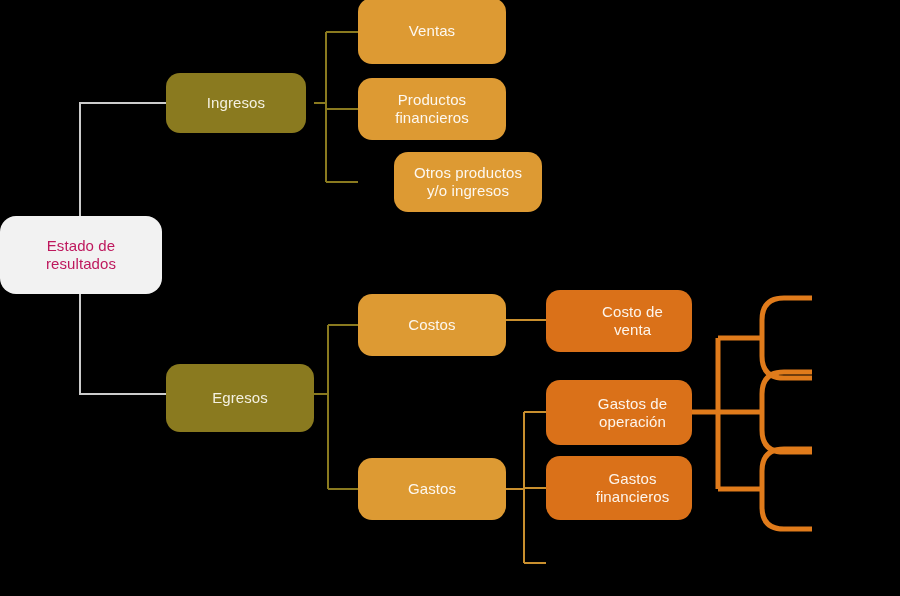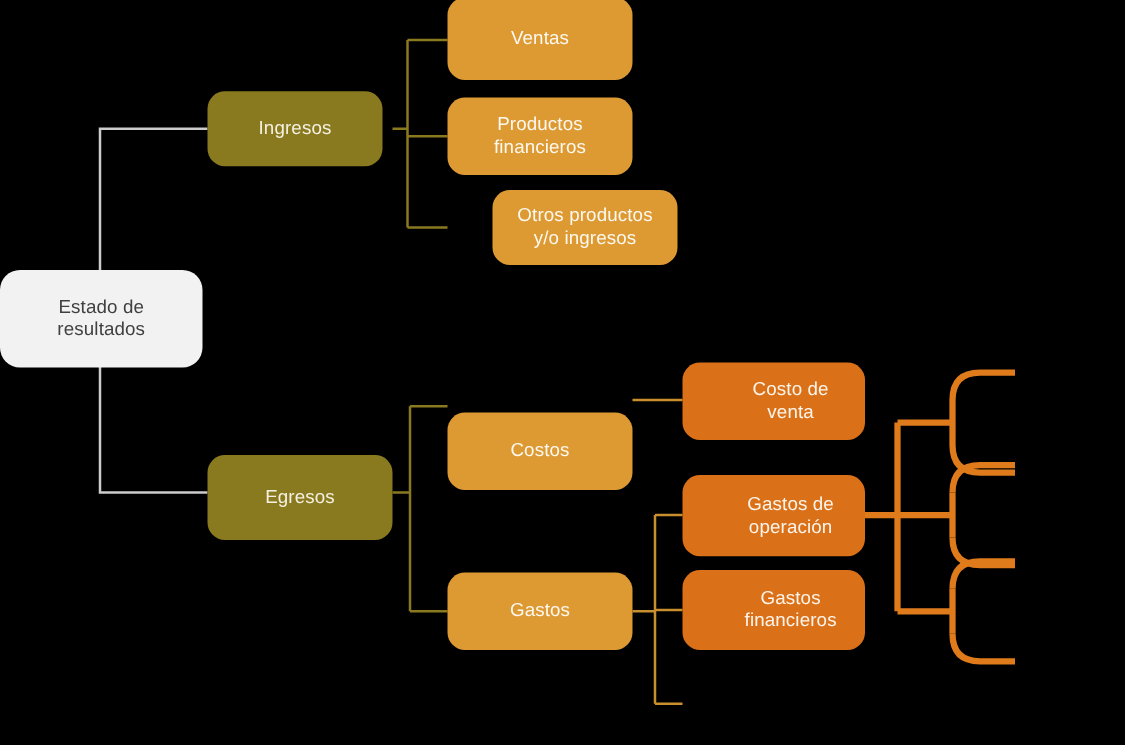--- a/index.html
+++ b/index.html
@@ -24,21 +24,21 @@
     justify-content: center;
     text-align: center;
     border-radius: 14px;
     line-height: 1.18;
     white-space: pre-line;
     letter-spacing: 0.1px;
     z-index: 3;
   }
   .node.root {
     background: #f2f2f2;
-    color: #404040;
+    color: #be185d;
     font-size: 15px;
     border-radius: 16px;
   }
   .node.lvl1 {
     background: #8a7a1f;
     color: #f4f1e2;
     font-size: 15px;
   }
   .node.lvl2 {
     background: #dd9a33;
@@ -130,21 +130,21 @@
   <div class="node lvl1" style="left:166px; top:364px; width:148px; height:68px;">Egresos</div>
 
   <div class="node lvl2" style="left:358px; top:-2px; width:148px; height:66px;">Ventas</div>
 
   <div class="node lvl2" style="left:358px; top:78px; width:148px; height:62px;">Productos
 financieros</div>
 
   <div class="node lvl2" style="left:358px; top:152px; width:148px; height:60px;margin-left:36px;">Otros productos
 y/o ingresos</div>
 
-  <div class="node lvl2" style="left:358px; top:294px; width:148px; height:62px;margin-top:36px;">Costos</div>
+  <div class="node lvl2" style="left:358px; top:294px; width:148px; height:62px;">Costos</div>
 
   <div class="node lvl2" style="left:358px; top:458px; width:148px; height:62px;">Gastos</div>
 
   <div class="node lvl3" style="left:546px; top:290px; width:146px; height:62px;">Costo de
 venta</div>
 
   <div class="node lvl3" style="left:546px; top:380px; width:146px; height:65px;">Gastos de
 operación</div>
 
   <div class="node lvl3" style="left:546px; top:456px; width:146px; height:64px;">Gastos

